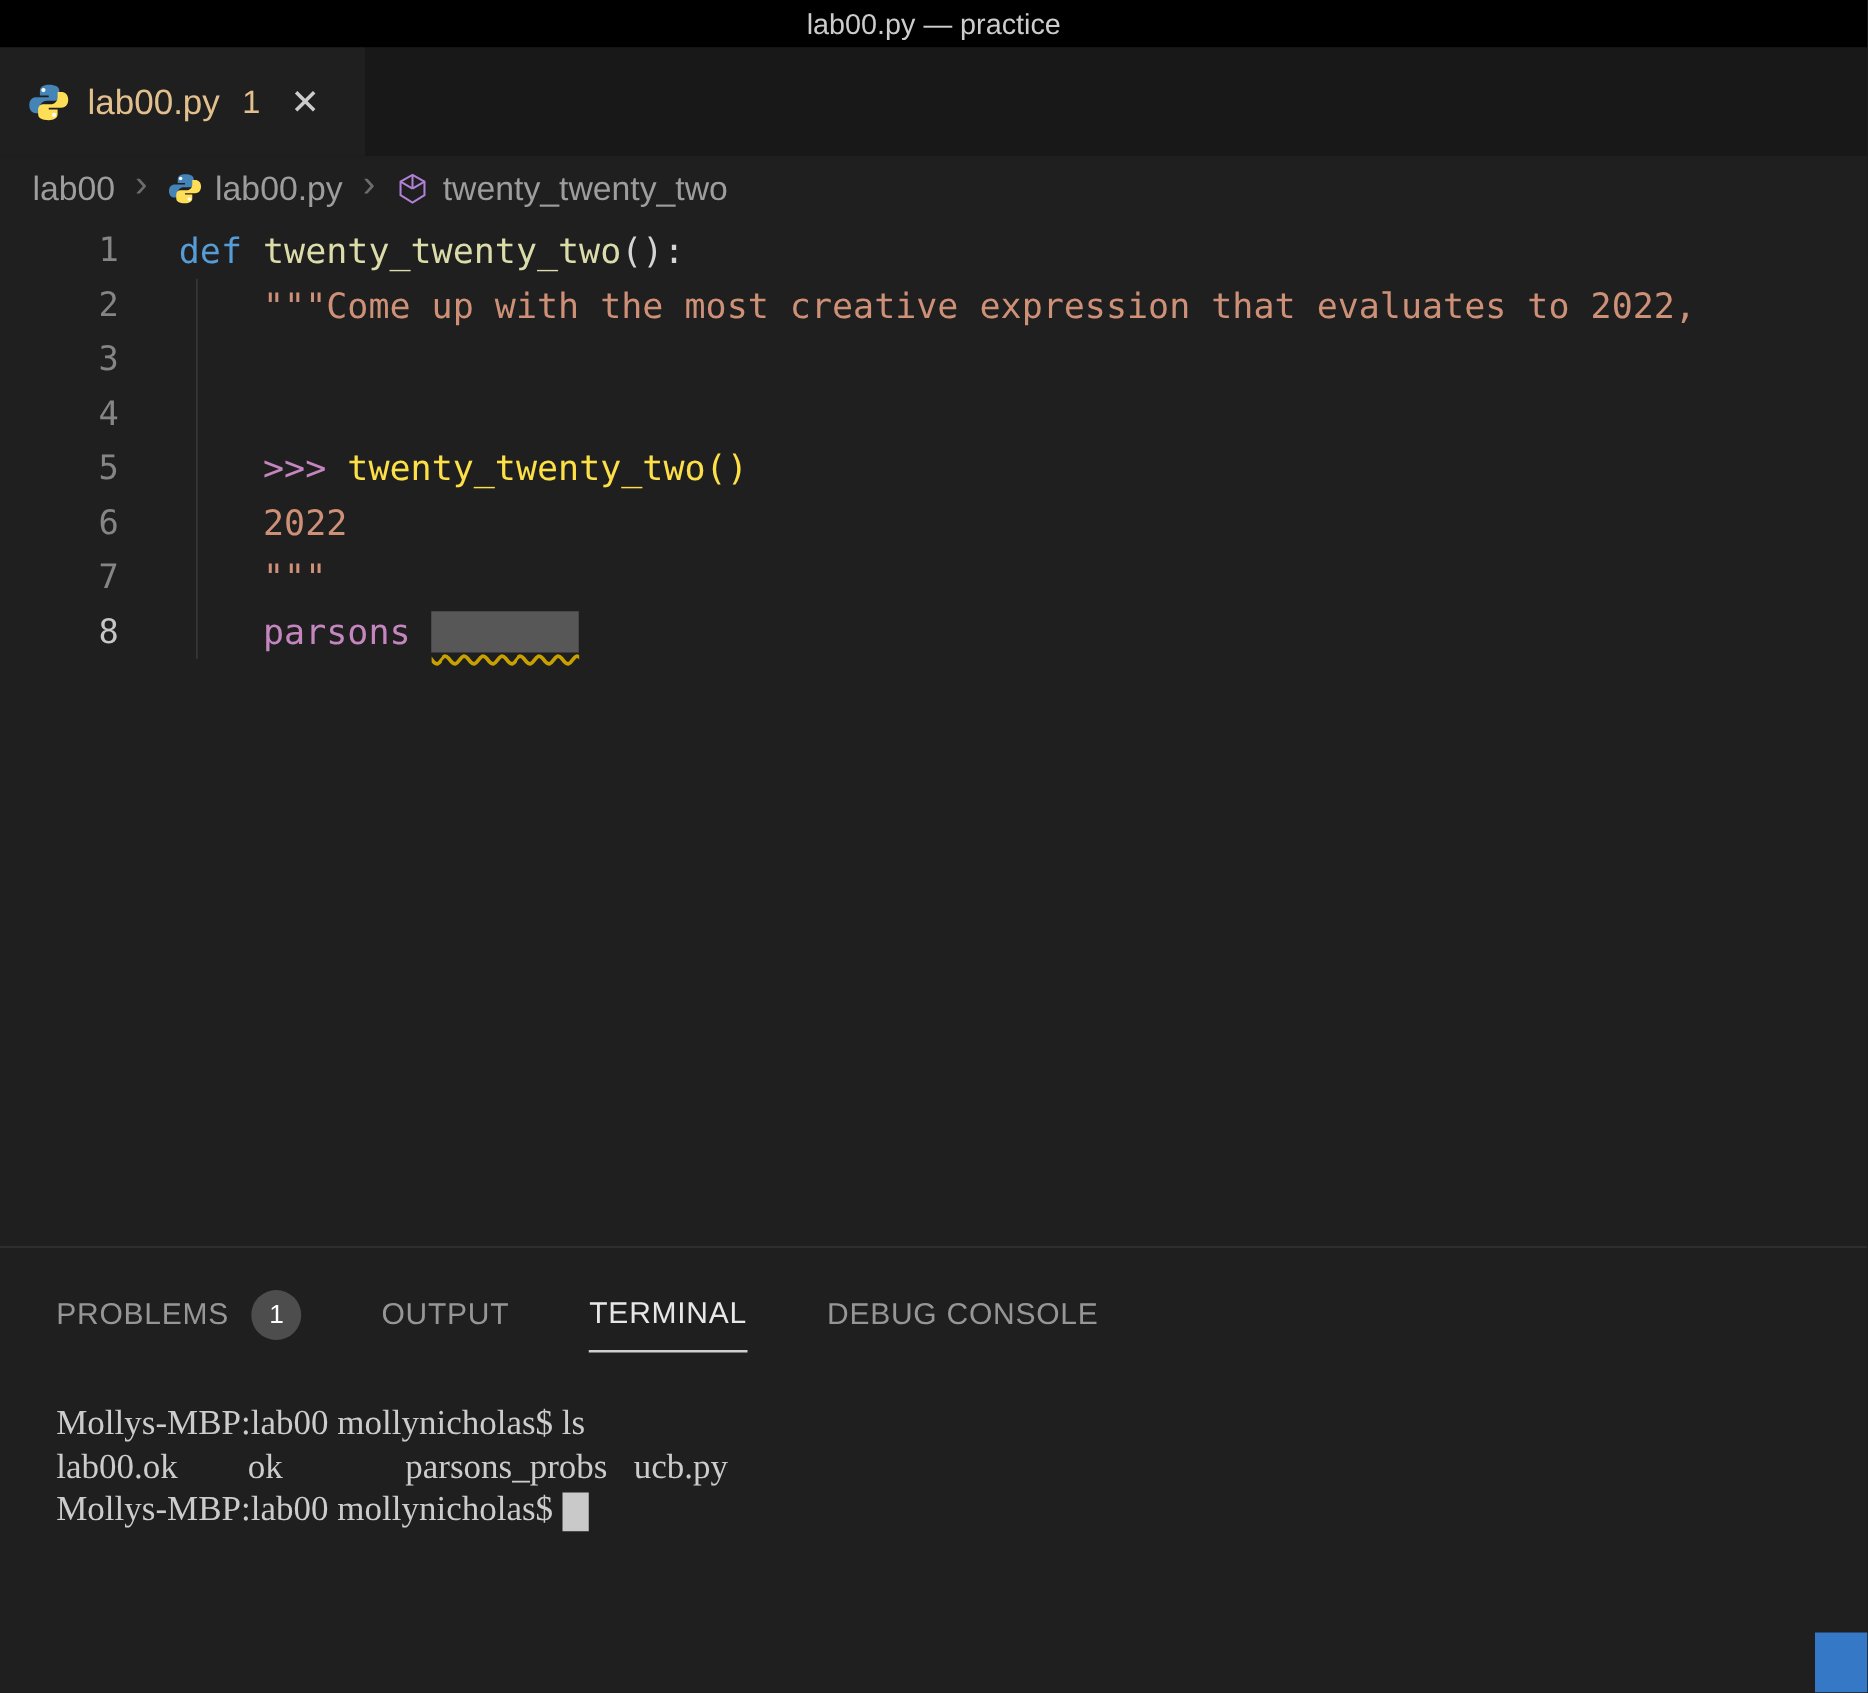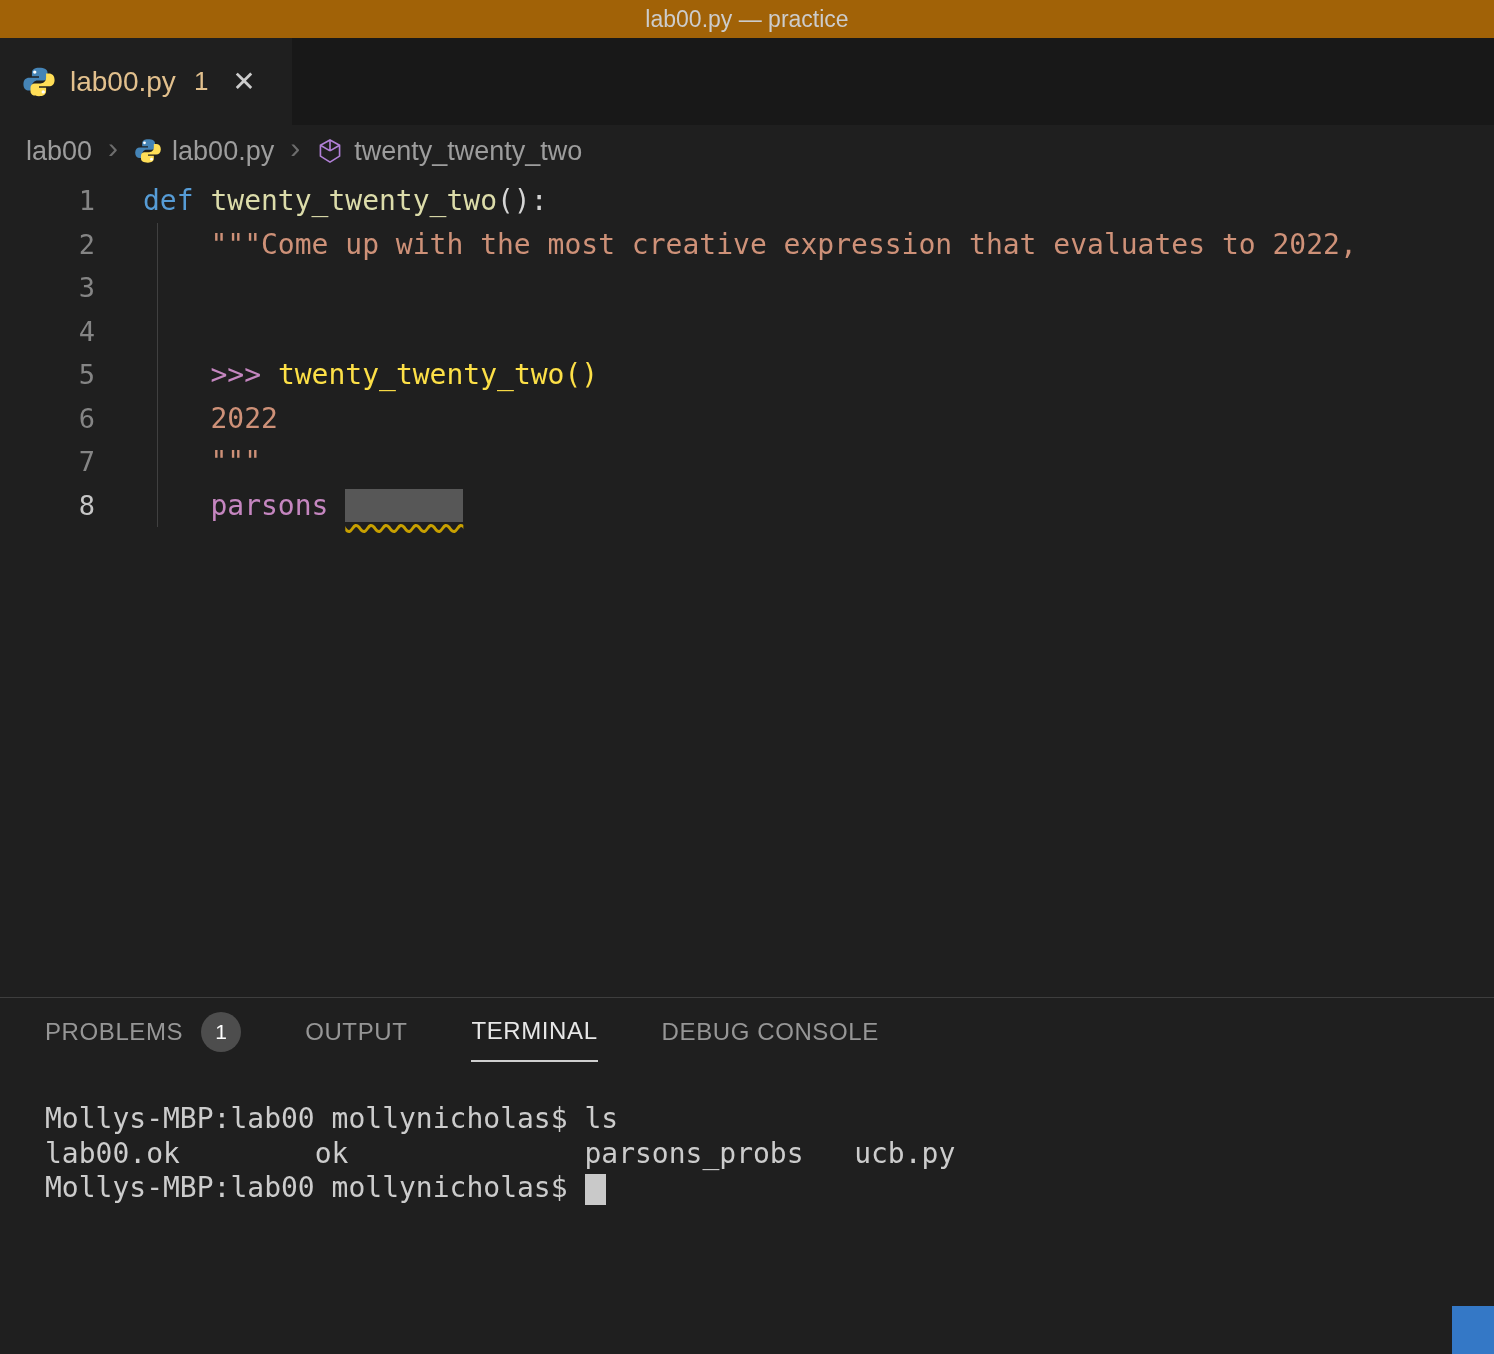--- a/index.html
+++ b/index.html
@@ -7,21 +7,21 @@
   body {
     width: 1494px; height: 1354px;
     background: #1f1f1f;
     font-family: "Liberation Sans", sans-serif;
     overflow: hidden;
     position: relative;
   }
 
   
   .titlebar {
-    height: 38px; background: #a16207;
+    height: 38px; background: #000000;
     display: flex; align-items: center; justify-content: center;
     color: #cccccc; font-size: 23px;
   }
 
   
   .tabbar {
     height: 87px; background: #181818;
     display: flex; align-items: stretch;
   }
   .tab {
@@ -75,21 +75,21 @@
   .indent-guide {
     position: absolute; left: 157px; top: 46px;
     width: 1px; height: 304px; background: #404040;
   }
 
   
   .panel {
     height: 357px;
     border-top: 1px solid #3e3e3e;
     background: #1f1f1f;
-    padding-top: 4px;
+    padding-top: 24px;
   }
   .panel-tabs {
     display: flex; align-items: stretch;
     padding-left: 45px; gap: 64px;
     height: 60px;
     font-size: 24px; letter-spacing: 0.6px;
     color: #969696;
   }
   .panel-tab { display: flex; align-items: center; gap: 18px; cursor: pointer; }
   .panel-tab.active { color: #e7e7e7; border-bottom: 2px solid #cfcfcf; }
@@ -98,21 +98,21 @@
     width: 40px; height: 40px; border-radius: 50%;
     display: flex; align-items: center; justify-content: center;
     font-size: 21px; letter-spacing: 0;
   }
 
   .terminal {
     margin-top: 40px; padding-left: 45px;
     font-family: "DejaVu Sans Mono", monospace;
     font-size: 28px; color: #cccccc;
   }
-  .tline { white-space: pre; line-height: 34.5px; min-height: 34.5px; }
+  .tline { white-space: pre; line-height: 34.5px; min-height: 34.5px; font-family: Liberation Serif, serif; }
   .cursor {
     display: inline-block; width: 21px; height: 31px;
     background: #c9c9c9; vertical-align: middle; margin-left: 1px;
   }
 
   .blue-corner {
     position: absolute; right: 0; bottom: 0;
     width: 42px; height: 48px; background: #3478c6;
   }
 

